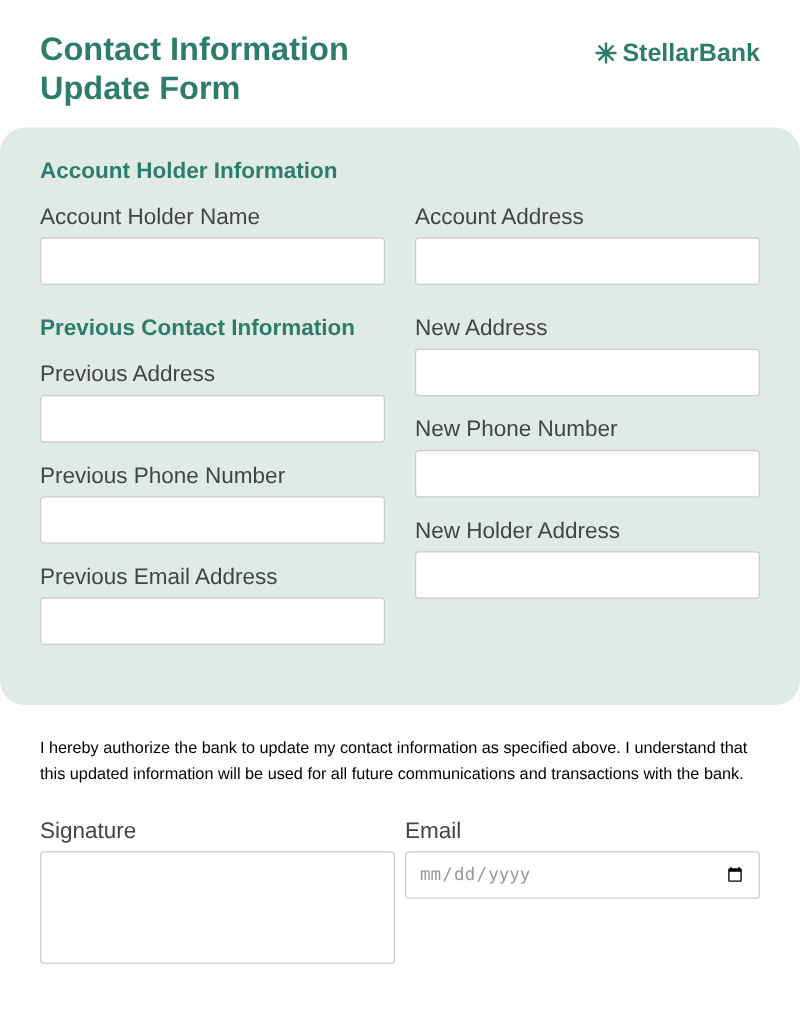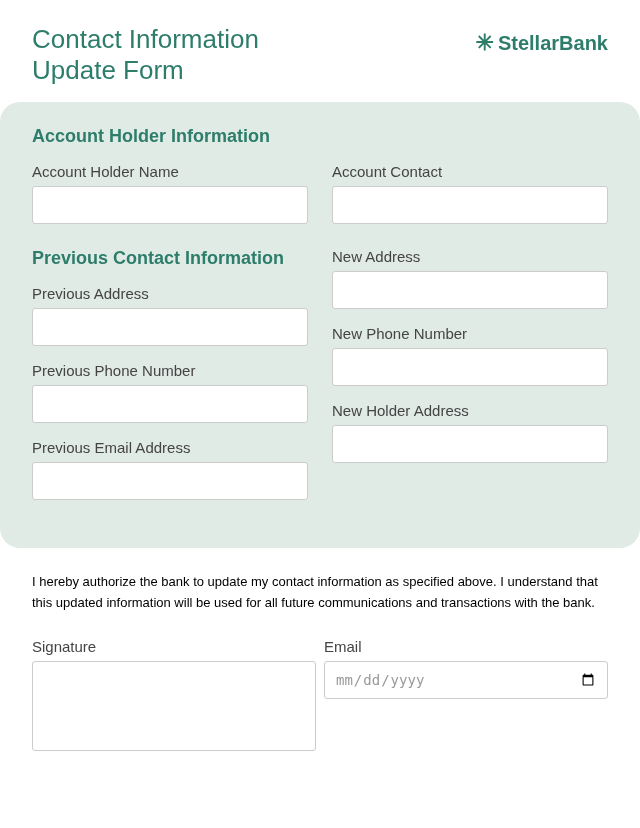--- a/index.html
+++ b/index.html
@@ -20,21 +20,21 @@
     .header {
       display: flex;
       justify-content: space-between;
       align-items: flex-start;
       padding: 24px 32px 16px 32px;
       background: #ffffff;
     }
 
     .form-title {
       font-size: 26px;
-      font-weight: 400;
+      font-weight: 700;
       color: #2e7d6b;
       line-height: 1.2;
     }
 
     .bank-logo {
       font-size: 20px;
       font-weight: 600;
       color: #2e7d6b;
       display: flex;
       align-items: center;
@@ -71,21 +71,21 @@
       gap: 24px;
     }
 
     .field-group {
       display: flex;
       flex-direction: column;
       gap: 6px;
     }
 
     .field-label {
-      font-size: 15px;
+      font-size: 18px;
       color: #444;
     }
 
     .field-input {
       width: 100%;
       height: 38px;
       background: #ffffff;
       border: 1px solid #ccc;
       border-radius: 3px;
       padding: 6px 10px;
@@ -164,21 +164,21 @@
 <div class="main-content">
 
   <div class="account-section">
     <div class="section-title">Account Holder Information</div>
     <div class="two-col">
       <div class="field-group">
         <label class="field-label">Account Holder Name</label>
         <input type="text" class="field-input" style="">
       </div>
       <div class="field-group">
-        <label class="field-label">Account Contact</label>
+        <label class="field-label">Account Address</label>
         <input type="text" class="field-input" style="">
       </div>
     </div>
   </div>
 
   <div class="contact-sections">
 
     <div class="contact-col">
       <div class="section-title">Previous Contact Information</div>
 

